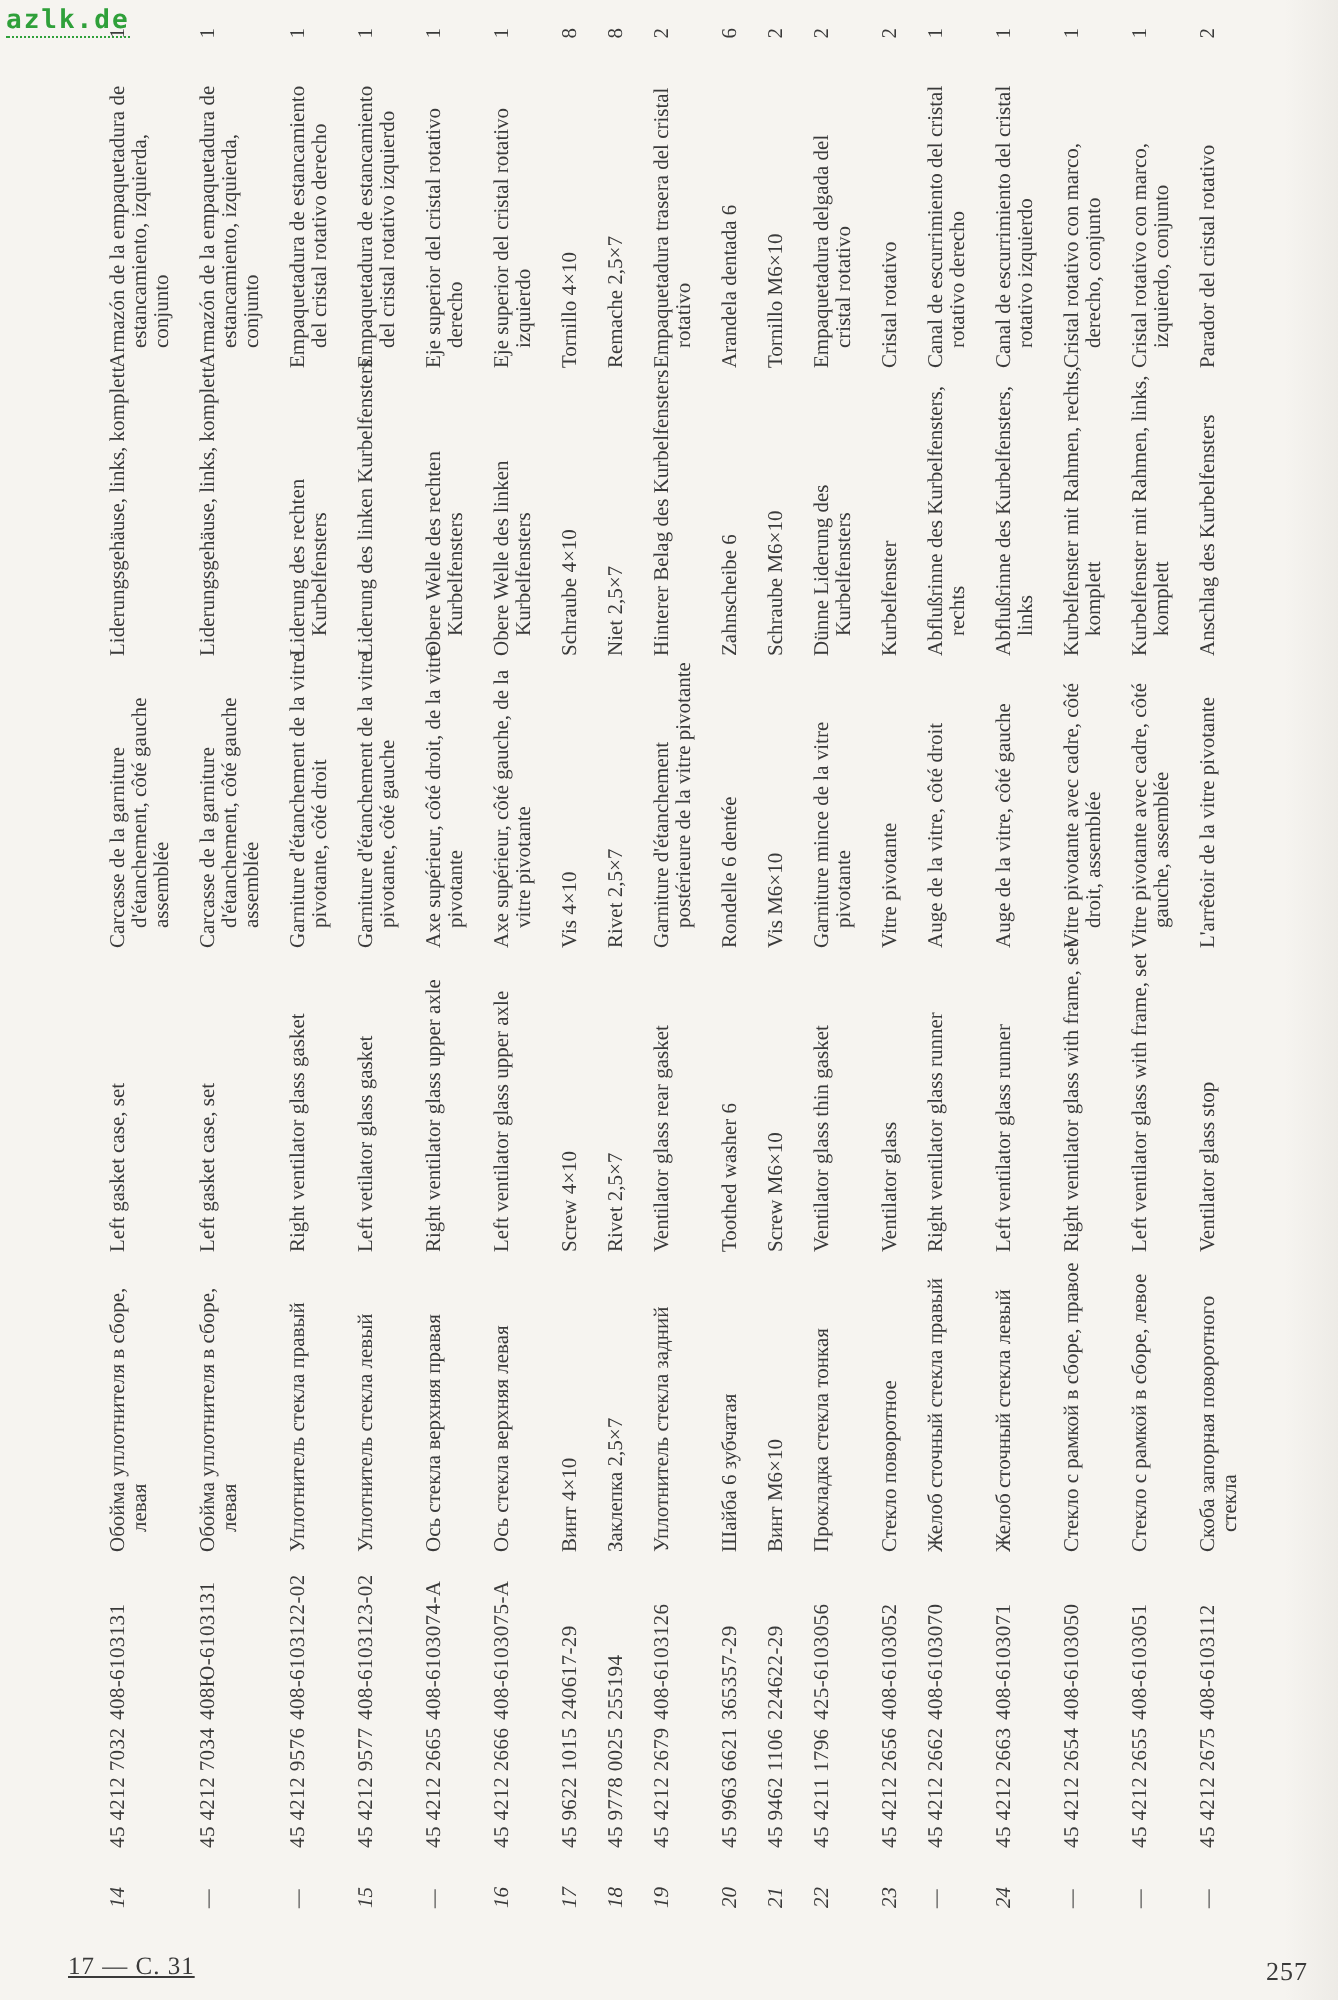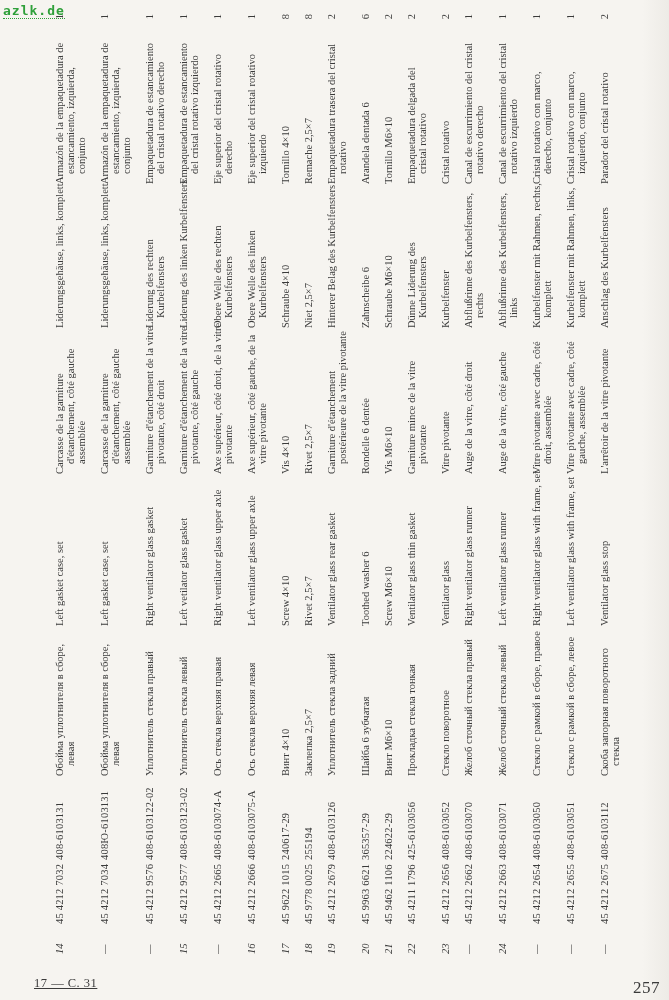--- a/index.html
+++ b/index.html
@@ -31,21 +31,21 @@
     padding:0 4px 12px 0;
   }
   td.c-item{font-style:italic;font-size:11px;padding-left:2px;}
   td.c-cat,td.c-old{white-space:nowrap;font-size:10.6px;letter-spacing:0.2px;}
   td.c-name{padding-left:10px;text-indent:-10px;}
   td.c-qty{text-align:right;font-size:11px;padding-right:6px;}
   .footer-sig{
     position:absolute;left:34px;top:976px;font-size:12.5px;letter-spacing:0.5px;text-decoration:underline;
   }
   .footer-page{
-    position:absolute;left:633px;top:978px;font-size:17px;letter-spacing:0.5px;
+    position:absolute;left:633px;top:978px;font-size:13px;letter-spacing:0.5px;
   }
 </style>
 </head>
 <body>
 
 <div class="watermark">azlk.de</div>
 
 <div class="rot">
   <table class="parts">
     <colgroup>

